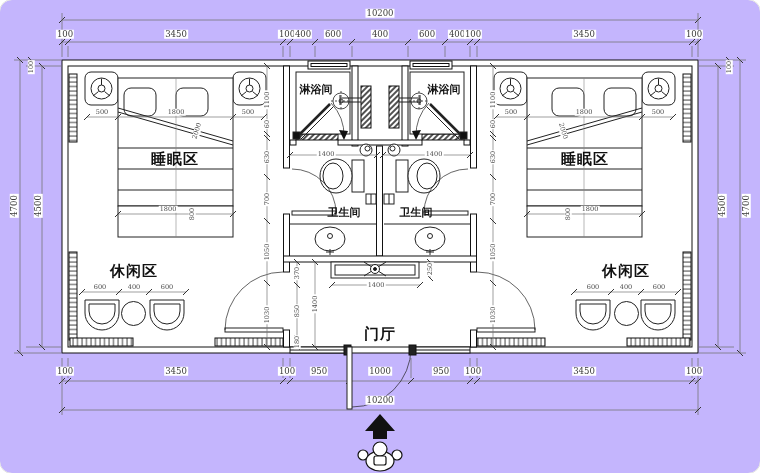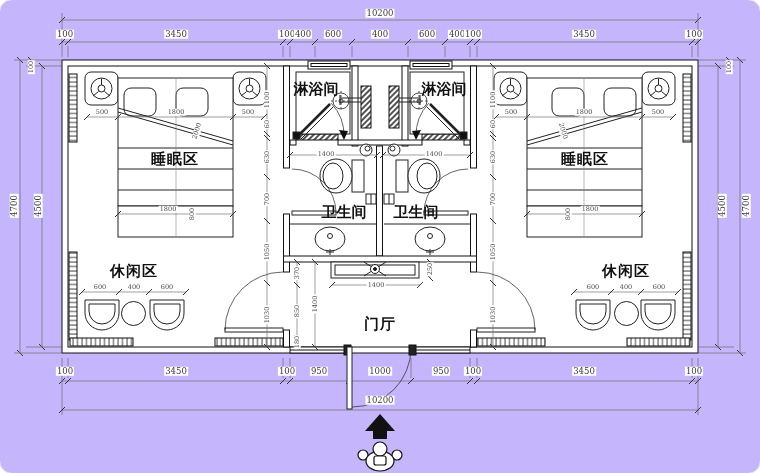--- a/index.html
+++ b/index.html
@@ -5,21 +5,21 @@
   html,body{margin:0;padding:0;background:#fff;}
   .canvas{position:relative;width:760px;height:473px;background:#c4b5fd;overflow:hidden;
           font-family:"DejaVu Serif",serif;outline:1px solid #e0e0e0;border-radius:12px;}
   .canvas svg{position:absolute;left:0;top:0;}
   .dim{position:absolute;transform:translate(-50%,-50%);font-size:6.5px;color:#4a4a4a;
        background:#fff;padding:0 1px;line-height:1;white-space:nowrap;z-index:5;}
   .dimv{transform:translate(-50%,-50%) rotate(-90deg);}
   .dim-big{font-size:8.5px;color:#3a3a3a;}
   .room{position:absolute;transform:translate(-50%,-50%);font-weight:600;font-size:15px;
         color:#111;letter-spacing:1px;line-height:1;white-space:nowrap;z-index:5;}
-  .room-sm{font-size:15px;letter-spacing:0;}
+  .room-sm{font-size:11px;letter-spacing:0;}
 </style>
 </head>
 <body>
 
 <div class="canvas">
 
 <svg width="760" height="473" viewBox="0 0 760 473">
   <defs>
     <marker id="tk" markerWidth="9" markerHeight="9" refX="4.5" refY="4.5" orient="auto" markerUnits="userSpaceOnUse">
       <path d="M1.5,7.5 L7.5,1.5" stroke="#333" stroke-width="1" fill="none"></path>
@@ -352,21 +352,21 @@
 <span class="dim dim-big" style="left:380px;top:400px">10200</span>
 
 <span class="room" style="left:175px;top:159px">睡眠区</span>
 <span class="room" style="left:585px;top:159px">睡眠区</span>
 <span class="room" style="left:134px;top:271px">休闲区</span>
 <span class="room" style="left:626px;top:271px">休闲区</span>
 <span class="room room-sm" style="left:316px;top:89px">淋浴间</span>
 <span class="room room-sm" style="left:444px;top:89px">淋浴间</span>
 <span class="room room-sm" style="left:344px;top:212px">卫生间</span>
 <span class="room room-sm" style="left:416px;top:212px">卫生间</span>
-<span class="room" style="left:380px;top:324px">门厅</span>
+<span class="room" style="left:380px;top:334px">门厅</span>
 
 <span class="dim" style="left:102px;top:112px">500</span>
 <span class="dim" style="left:176px;top:112px">1800</span>
 <span class="dim" style="left:248px;top:112px">500</span>
 <span class="dim" style="left:511px;top:112px">500</span>
 <span class="dim" style="left:584px;top:112px">1800</span>
 <span class="dim" style="left:658px;top:112px">500</span>
 <span class="dim" style="left:168px;top:209px">1800</span>
 <span class="dim dimv" style="left:192px;top:214px">800</span>
 <span class="dim" style="left:590px;top:209px">1800</span>

